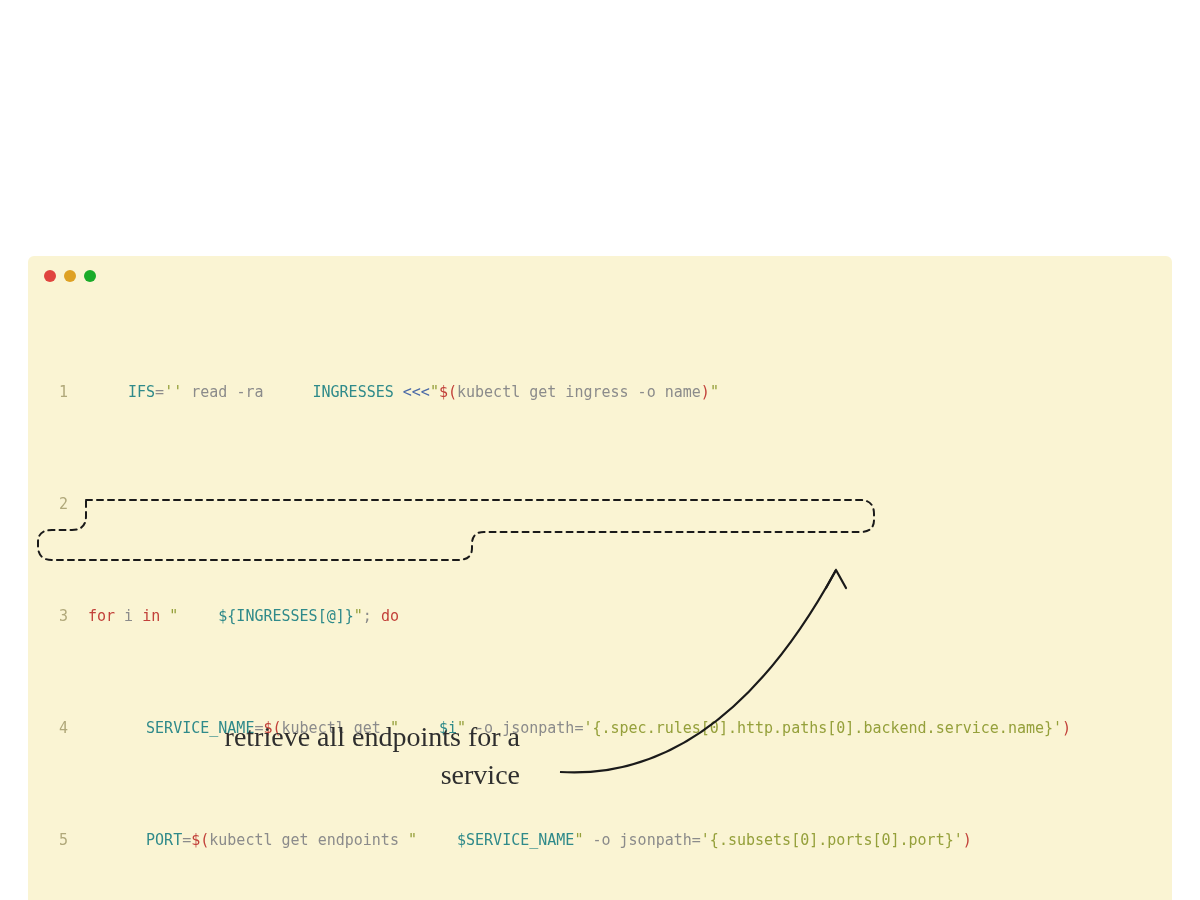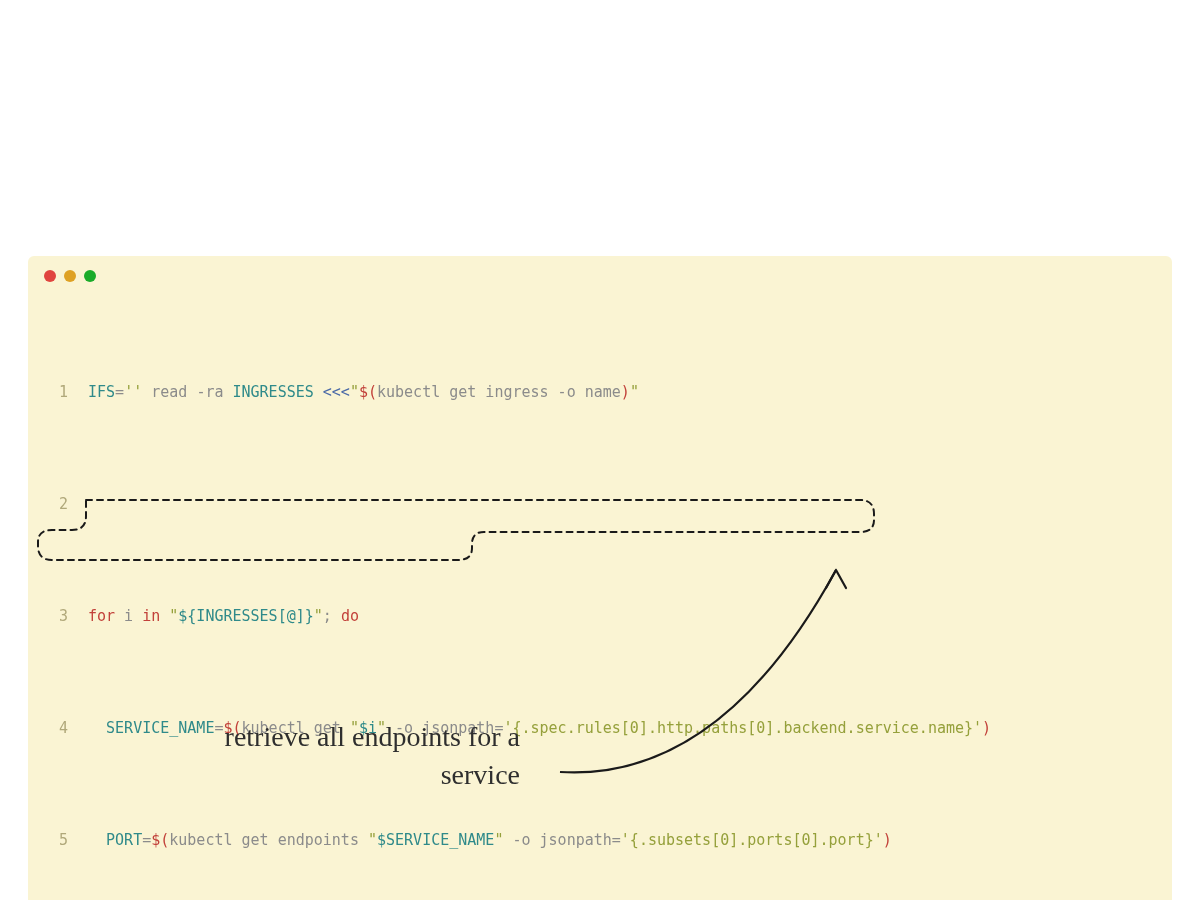--- a/index.html
+++ b/index.html
@@ -49,21 +49,21 @@
     flex-shrink: 0;
     text-align: right;
     color: #b0a87a;
     user-select: none;
     margin-right: 20px;
   }
   .content {
     flex: 1;
   }
   
-  .c-var { color: #2f8a8a; }       
+  .c-var { color: #2f8a8a; margin-left: 40px; }       
   .c-red { color: #c2413a; }       
   .c-gray { color: #8b8b8b; margin-top: 28px; }      
   .c-str { color: #95a03b; }       
   .c-op { color: #8b8b8b; }    
   .c-herestr { color: #4b6aa7; }
   
   .annotation-text {
     position: absolute;
     left: 200px;
     top: 718px;

